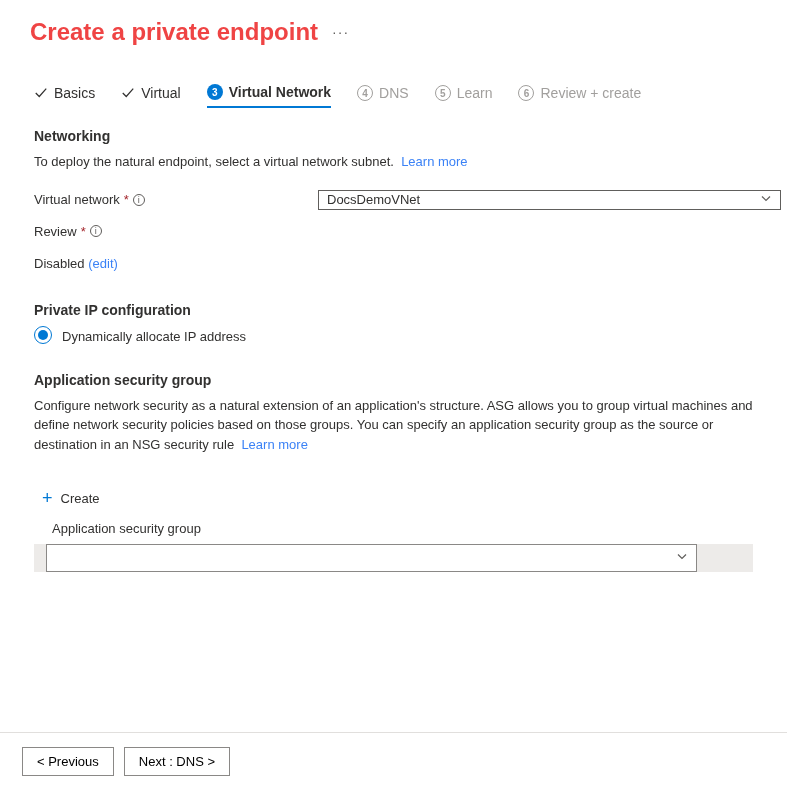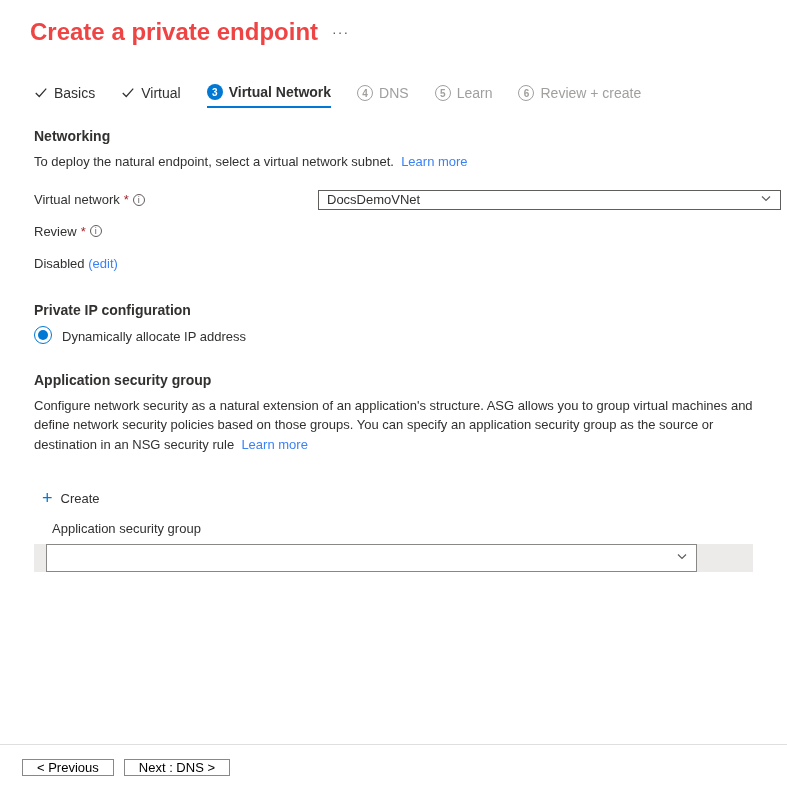--- a/index.html
+++ b/index.html
@@ -151,21 +151,21 @@
       left: 0;
       right: 0;
       border-top: 1px solid #e1dfdd;
       padding: 14px 22px;
       display: flex;
       gap: 10px;
     }
     .btn {
       border: 1px solid #8a8886;
       background: #fff;
-      padding: 0 14px;
+      padding: 6px 14px;
       font-size: 13px;
       cursor: pointer;
       font-family: inherit;
     }
   </style>
 </head>
 <body>
 
 <div class="header">
   <h1 class="page-title">Create a private endpoint</h1>

